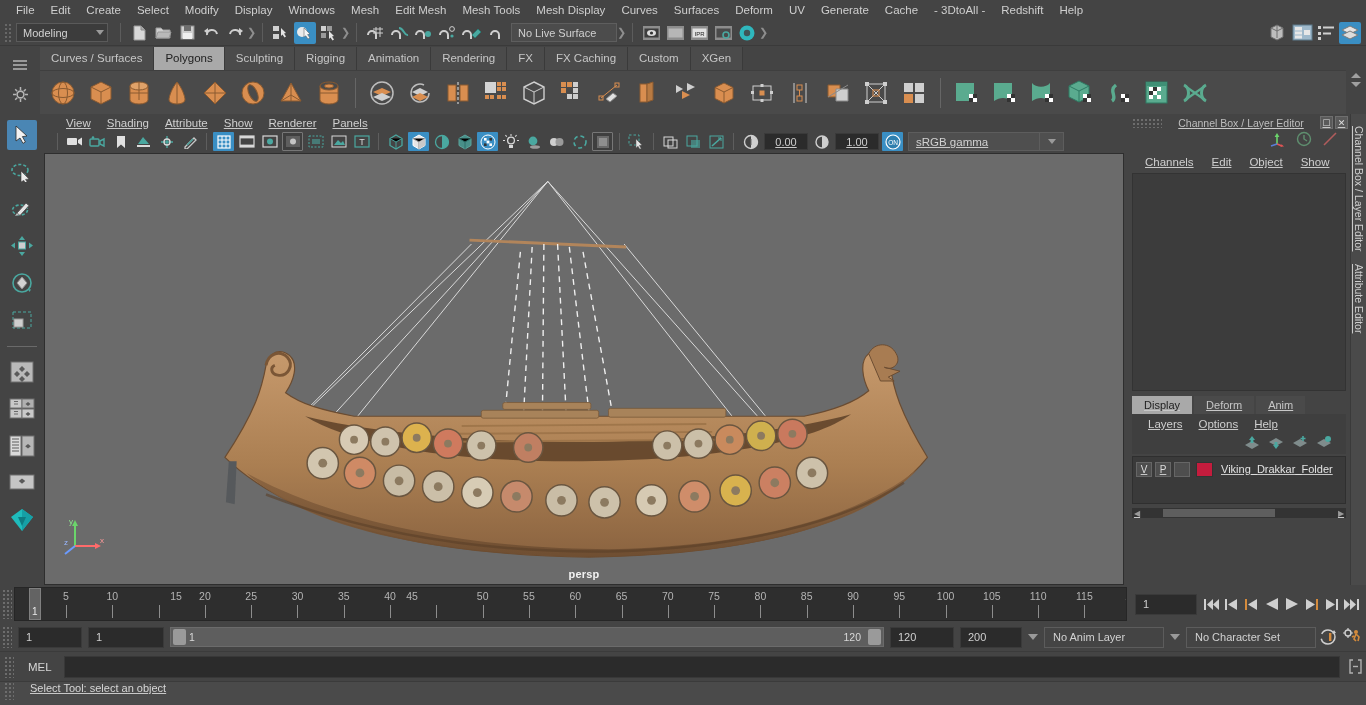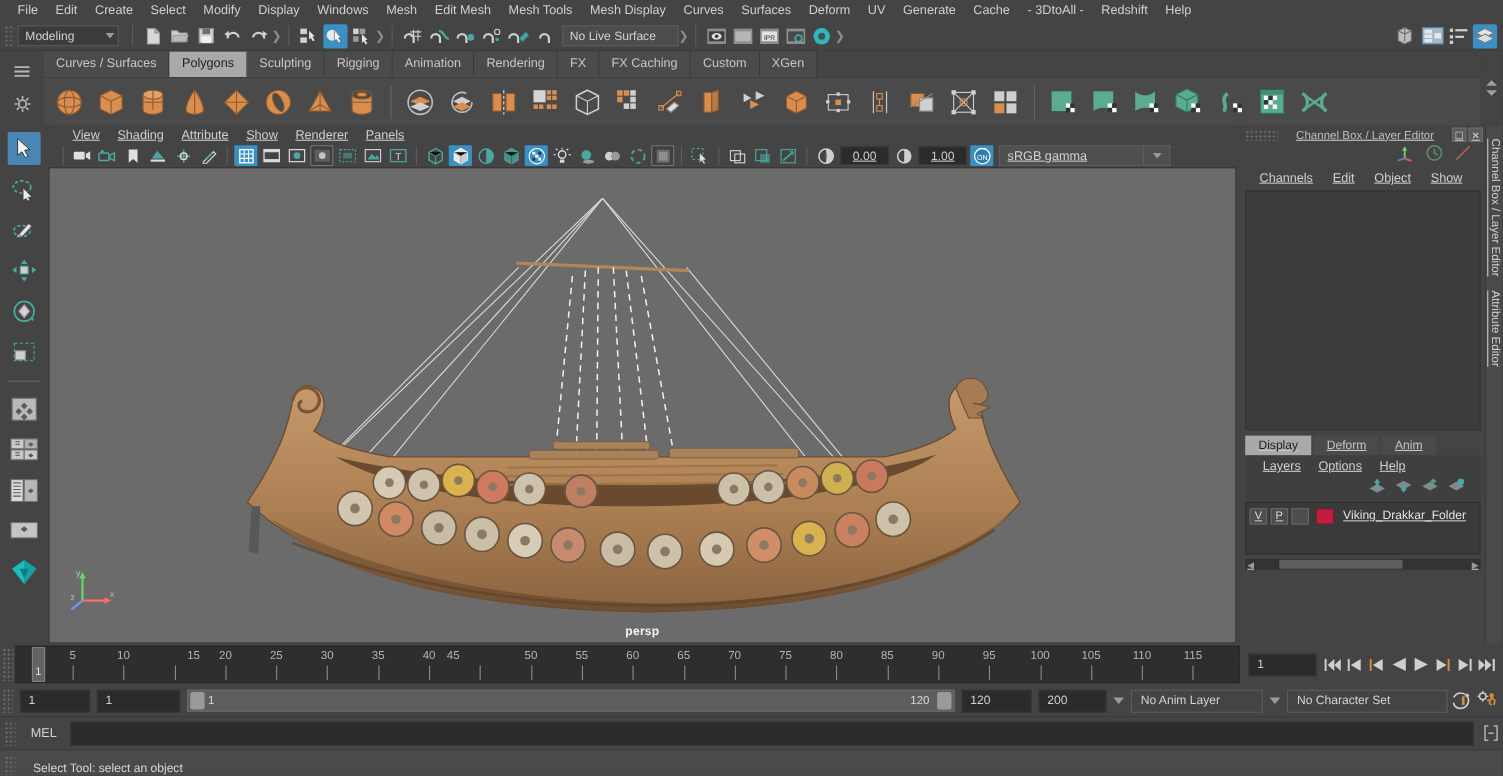--- a/index.html
+++ b/index.html
@@ -168,21 +168,21 @@
   .dcaret { width:0;height:0;border-left:5px solid transparent;border-right:5px solid transparent;border-top:6px solid #9a9a9a; margin:0 6px;}
 
   
   .melrow { flex:0 0 30px; display:flex; align-items:center; background:#444; border-top:1px solid #3b3b3b;}
   .melgrip { width:10px;height:22px; background-image:radial-gradient(#6d6d6d 1px,transparent 1px); background-size:4px 4px; margin-left:4px;}
   .mellabel { font-size:11.5px; color:#d5d5d5; margin:0 12px 0 14px; }
   .melinput { flex:1 1 auto; height:22px; background:#2b2b2b; border:1px solid #383838; margin-right:4px;}
   .melend { width:22px;height:22px; display:flex;align-items:center;justify-content:center; color:#aeaeae; font-size:12px;}
 
   
-  .statusbar { flex:0 0 24px; display:flex; align-items:flex-end; background:#4a4a4a; border-top:1px solid #3b3b3b;}
+  .statusbar { flex:0 0 24px; display:flex; align-items:flex-start; background:#4a4a4a; border-top:1px solid #3b3b3b;text-decoration:underline;}
   .sbgrip { width:10px;height:18px; background-image:radial-gradient(#6d6d6d 1px,transparent 1px); background-size:4px 4px; margin-left:4px;}
   .sbtext { font-size:11px; color:#d6d6d6; margin-left:16px; }
 </style>
 </head>
 <body>
 
 <div class="app">
 
   <div class="menubar">
     <div class="mi">File</div>
@@ -1350,21 +1350,21 @@
       <div class="handle" style="left:2px"></div>
       <div class="rl" style="left:18px">1</div>
       <div class="rl" style="right:22px">120</div>
       <div class="handle" style="right:2px"></div>
     </div>
     <div class="rfield" style="width:64px; margin-left:0">120</div>
     <div class="rfield" style="width:62px">200</div>
     <i class="dcaret"></i>
     <div class="dropfield" style="width:120px; margin-left:0">No Anim Layer</div>
     <i class="dcaret"></i>
-    <div class="dropfield" style="width:146px; margin-left:0">No Character Set</div>
+    <div class="dropfield" style="width:130px; margin-left:0">No Character Set</div>
     <div style="width:24px;display:flex;align-items:center;justify-content:center">
       <svg width="19" height="18" viewBox="0 0 19 18">
           <circle cx="9" cy="9" r="7" fill="none" stroke="#cfcfcf" stroke-width="1.5" stroke-dasharray="20 5"></circle>
           <path d="M15 2l2 3-4 .5z" fill="#cfcfcf"></path>
           <rect x="10" y="5" width="2.4" height="8" fill="#d58b3c"></rect>
         </svg>
     </div>
     <div style="width:26px;display:flex;align-items:center;justify-content:center">
       <svg width="20" height="18" viewBox="0 0 20 18">
           <circle cx="5" cy="5" r="3" fill="none" stroke="#cfcfcf" stroke-width="1.4"></circle>

